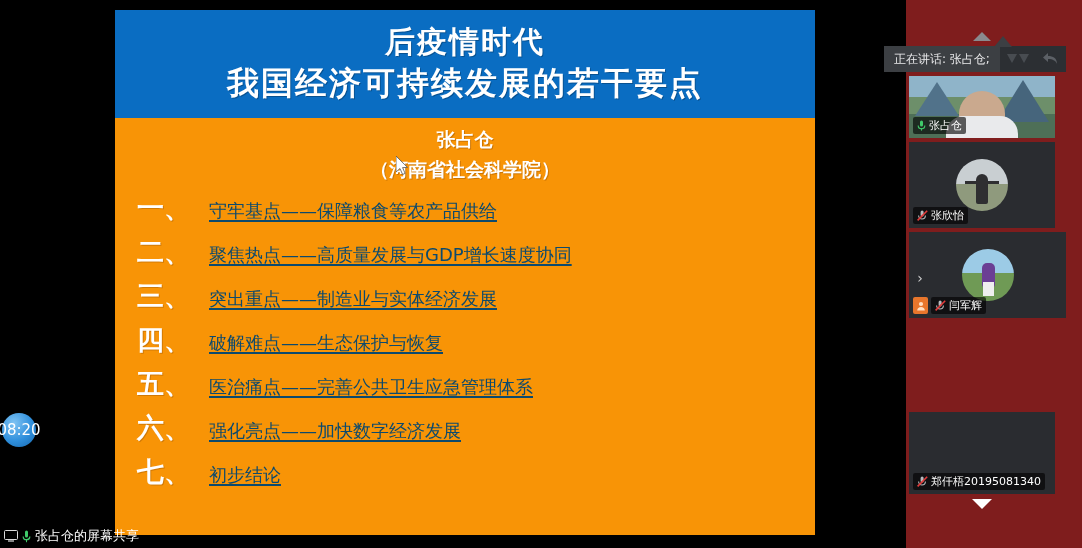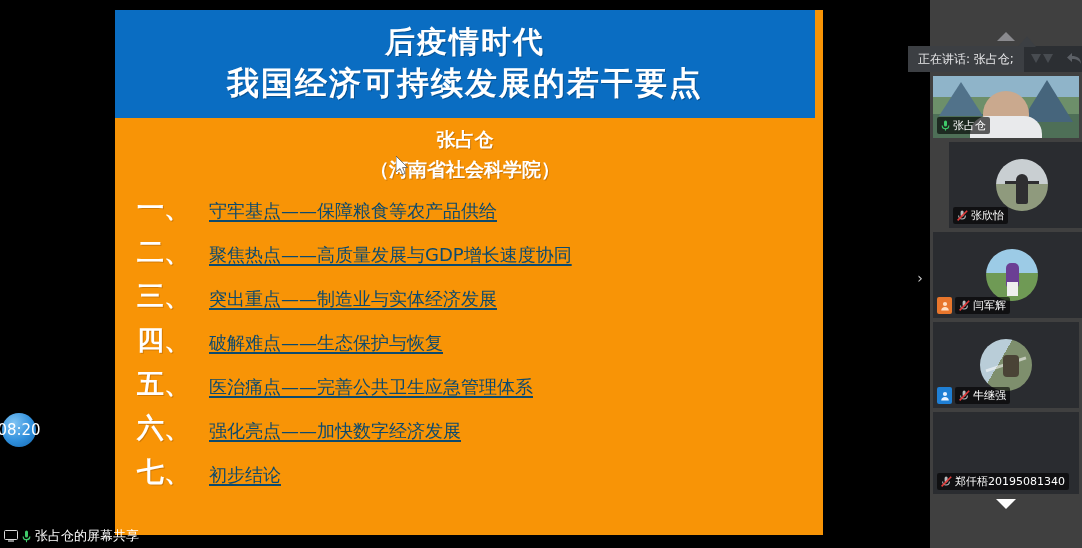--- a/index.html
+++ b/index.html
@@ -4,21 +4,21 @@
 <style>
   html,body{margin:0;padding:0;background:#000;}
   body{
     width:1082px;height:548px;overflow:hidden;position:relative;
     font-family:"DejaVu Sans","Liberation Sans",sans-serif;
   }
 
   
   #stage{position:absolute;left:0;top:0;width:930px;height:548px;background:#000;overflow:hidden;}
 
-  #slide{position:absolute;left:115px;top:10px;width:700px;height:525px;background:#F89406;overflow:hidden;padding-left:8px;}
+  #slide{position:absolute;left:115px;top:10px;width:700px;height:525px;background:#F89406;overflow:hidden;}
 
   #slide-header{
     position:absolute;left:0;top:0;width:700px;height:108px;background:#0a6dc2;
     display:flex;flex-direction:column;align-items:center;justify-content:center;
   }
   .slide-title-line{
     color:#ffffff;font-weight:bold;letter-spacing:2px;
     text-shadow:1px 1px 0 rgba(0,0,0,.25);
   }
   #title-l1{font-size:30px;line-height:38px;}
@@ -58,21 +58,21 @@
   }
 
   
   #share-status{
     position:absolute;left:4px;bottom:2px;height:20px;display:flex;align-items:center;gap:4px;
     color:#ffffff;font-size:13px;
   }
   .tiny-icon{display:inline-flex;align-items:center;justify-content:center;}
 
   
-  #rail{position:absolute;right:0;top:0;width:152px;height:548px;background:#404040;}
+  #rail{position:absolute;right:0;top:0;width:176px;height:548px;background:#7f1d1d;}
   #rail-inner{position:absolute;left:0;top:0;width:152px;height:548px;}
 
   #scroll-up{position:absolute;left:0;top:28px;width:152px;height:16px;display:flex;align-items:center;justify-content:center;}
   #scroll-down{position:absolute;left:0;top:496px;width:152px;height:16px;display:flex;align-items:center;justify-content:center;}
   .tri-up{width:0;height:0;border-left:9px solid transparent;border-right:9px solid transparent;border-bottom:9px solid #8a8a8e;}
   .tri-down{width:0;height:0;border-left:10px solid transparent;border-right:10px solid transparent;border-top:10px solid #ffffff;}
 
   
   #speaking-tip{
     position:absolute;left:-22px;top:46px;height:26px;
@@ -93,21 +93,21 @@
   
   #collapse-handle{
     position:absolute;left:912px;top:265px;width:16px;height:26px;
     display:flex;align-items:center;justify-content:center;color:#cfcfcf;font-size:14px;z-index:5;
   }
 
   
   .tile{position:absolute;left:3px;width:146px;background:#2a2c30;overflow:hidden;}
   .tile.active{outline:2px solid #2bb673;outline-offset:-2px;}
   #tile0{top:76px;height:62px;}
-  #tile1{top:142px;height:86px;background:#2a2c30;margin-left:16px;}
+  #tile1{top:142px;height:86px;background:#2a2c30;}
   #tile2{top:232px;height:86px;padding-left:11px;}
   #tile3{top:322px;height:86px;}
   #tile4{top:412px;height:82px;}
 
   .tile-video{position:absolute;inset:0;}
   
   #v0{background:
       radial-gradient(circle at 52% 72%, #d9c6b1 0 16%, transparent 17%),
       linear-gradient(#8fb4c9 0 34%, #6d8f6a 34% 62%, #4e6f57 62% 100%);
   }
@@ -298,42 +298,20 @@
           <svg width="11" height="11" viewBox="0 0 11 11">
               <rect x="3.6" y="0.5" width="3" height="6" rx="1.5" fill="#b7babd"></rect>
               <path d="M1.6 5.6a3.4 3.4 0 0 0 6.8 0" fill="none" stroke="#b7babd" stroke-width="1.1"></path>
               <line x1="0.6" y1="10.4" x2="10.2" y2="0.8" stroke="#e23b3b" stroke-width="1.6"></line>
             </svg>
         </span>
         <span class="nm">闫军辉</span>
       </div>
     </div>
 
-    <div id="tile3" class="tile">
-      <div id="av3" class="avatar av-lg">
-          <div class="ray"></div>
-          <div class="sil"></div>
-        </div>
-      <div class="role-box role-part">
-        <svg width="10" height="10" viewBox="0 0 10 10">
-            <circle cx="5" cy="3" r="2.1" fill="#eaf3ff"></circle>
-            <path d="M1.2 9.5c0-2.2 1.7-3.6 3.8-3.6s3.8 1.4 3.8 3.6z" fill="#eaf3ff"></path>
-          </svg>
-      </div>
-      <div class="name-chip chip-shift">
-        <span>
-          <svg width="11" height="11" viewBox="0 0 11 11">
-              <rect x="3.6" y="0.5" width="3" height="6" rx="1.5" fill="#b7babd"></rect>
-              <path d="M1.6 5.6a3.4 3.4 0 0 0 6.8 0" fill="none" stroke="#b7babd" stroke-width="1.1"></path>
-              <line x1="0.6" y1="10.4" x2="10.2" y2="0.8" stroke="#e23b3b" stroke-width="1.6"></line>
-            </svg>
-        </span>
-        <span class="nm">牛继强</span>
-      </div>
-    </div>
 
     <div id="tile4" class="tile">
       <div class="name-chip">
         <span>
           <svg width="11" height="11" viewBox="0 0 11 11">
               <rect x="3.6" y="0.5" width="3" height="6" rx="1.5" fill="#b7babd"></rect>
               <path d="M1.6 5.6a3.4 3.4 0 0 0 6.8 0" fill="none" stroke="#b7babd" stroke-width="1.1"></path>
               <line x1="0.6" y1="10.4" x2="10.2" y2="0.8" stroke="#e23b3b" stroke-width="1.6"></line>
             </svg>
         </span>

